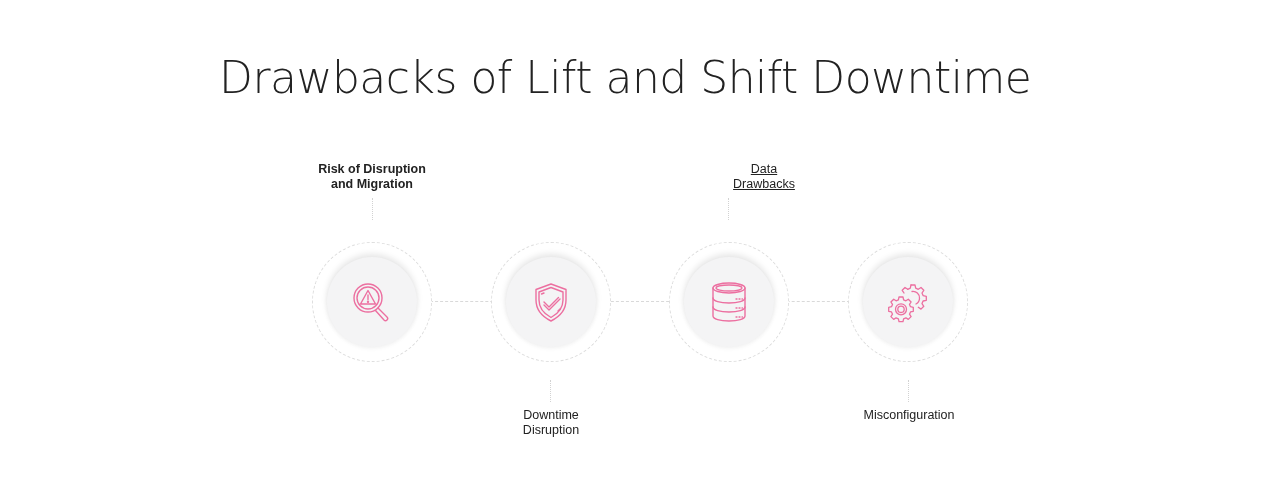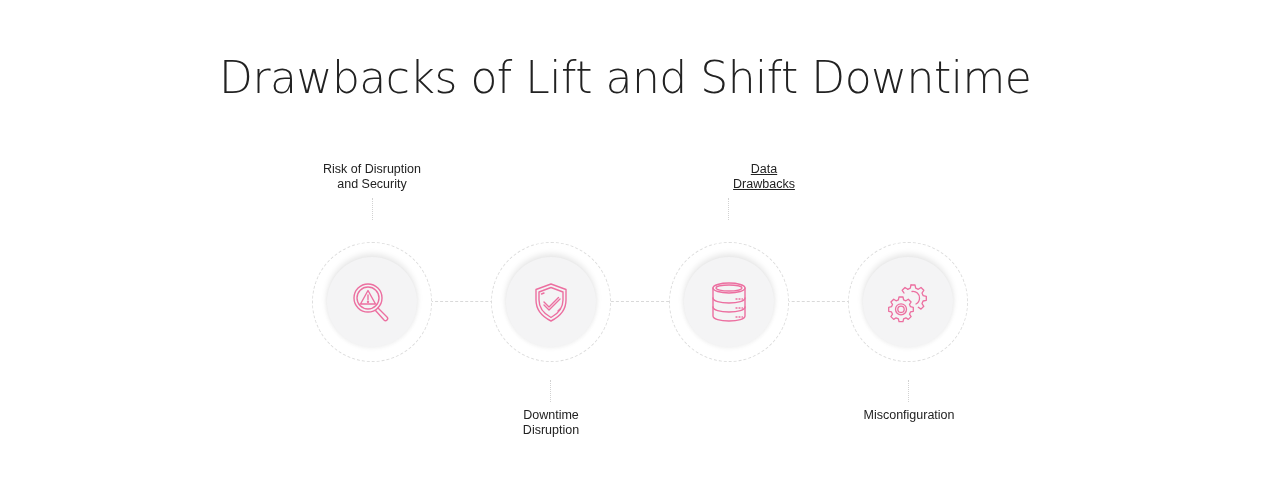--- a/index.html
+++ b/index.html
@@ -37,23 +37,23 @@
       font-size: 12.5px; line-height: 15px; color: #222222; font-weight: 500;
     }
   </style>
 </head>
 <body>
 
 <h1 class="title">Drawbacks of Lift and Shift Downtime</h1>
 
 <div class="connector"></div>
 
-<div class="label" style="left:282px; top:162px;">
+<div class="label" style="left:282px; top:162px;font-weight:bold;">
   <div>Risk of Disruption</div>
-  <div>and Security</div>
+  <div>and Migration</div>
 </div>
 <div class="stub" style="left:372px; top:198px; height:22px;"></div>
 <div class="node" style="left:312px; top:242px;">
   <div class="ring"></div>
   <div class="disc">
     <svg viewBox="0 0 44 44" fill="none" stroke="#ec6fa0" stroke-width="1.4" stroke-linecap="round" stroke-linejoin="round">
       <circle cx="18" cy="18" r="14"></circle>
       <circle cx="18" cy="18" r="11"></circle>
       <path d="M18 10.5 L25.5 24 L10.5 24 Z"></path>
       <line x1="18" y1="15" x2="18" y2="19.5"></line>

